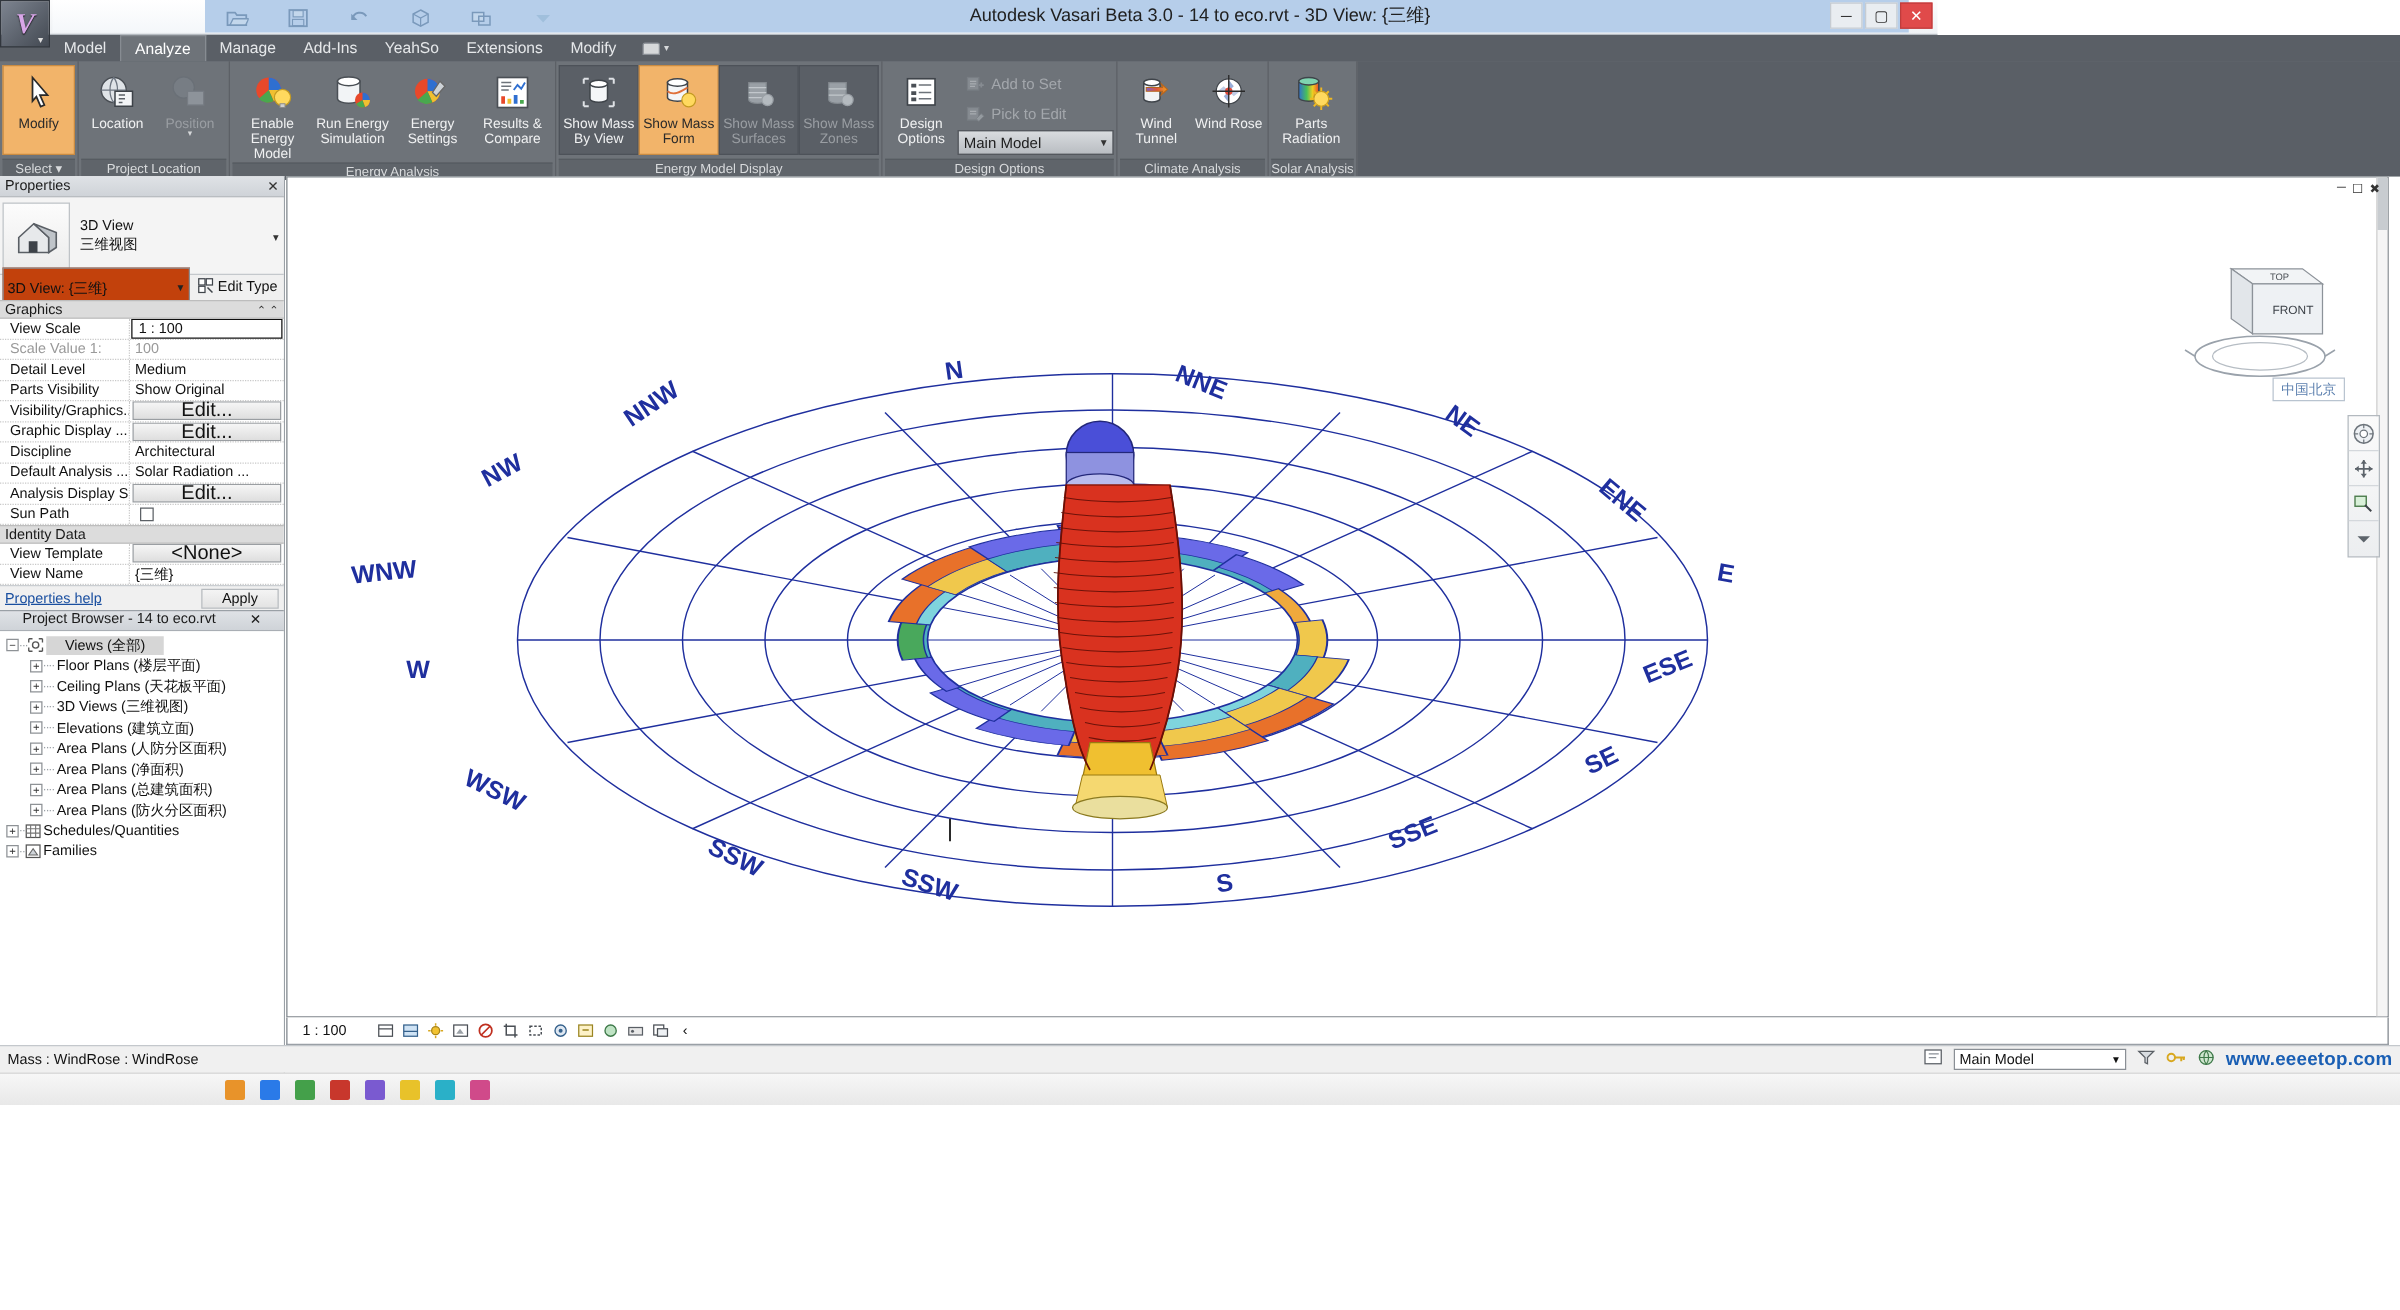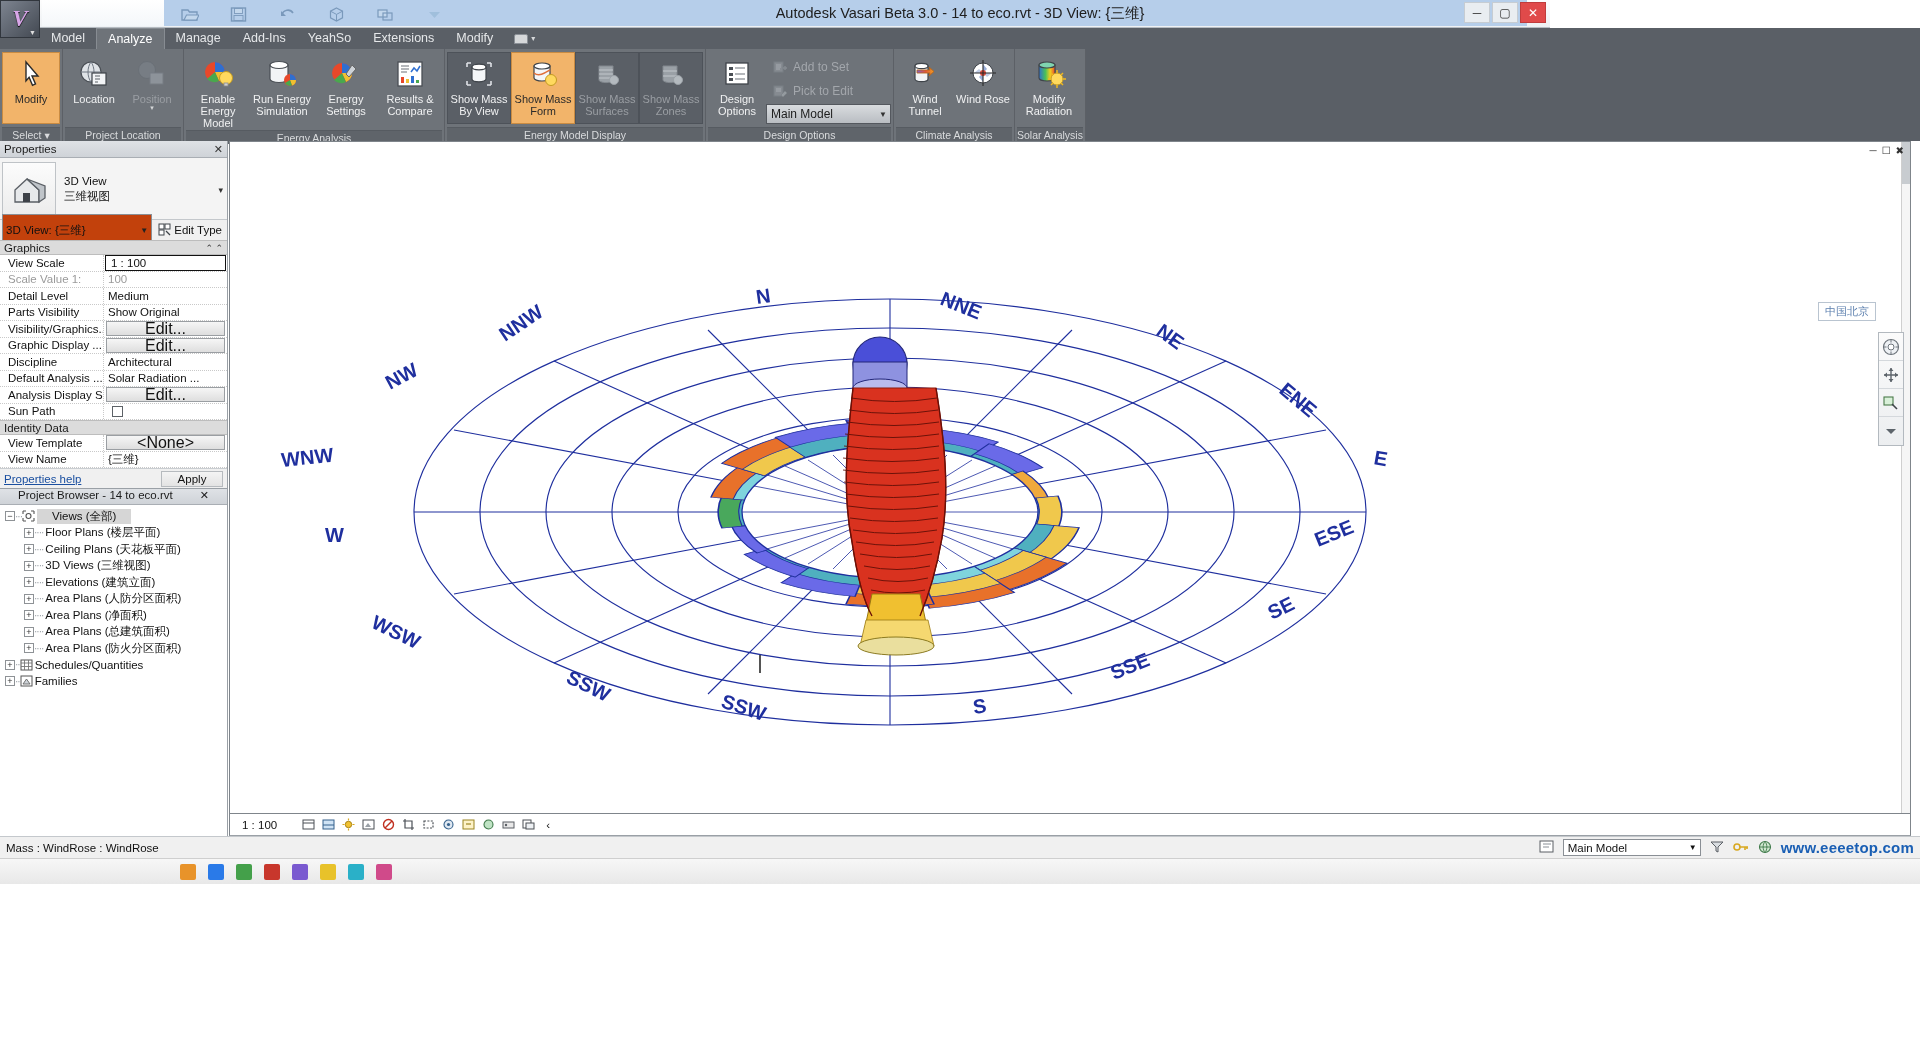--- a/index.html
+++ b/index.html
@@ -595,21 +595,21 @@
                       <stop offset="0" stop-color="#2f6fd0"></stop>
                       <stop offset=".4" stop-color="#49c05a"></stop>
                       <stop offset=".7" stop-color="#f0d020"></stop>
                       <stop offset="1" stop-color="#e8482a"></stop>
                     </linearGradient>
                   </defs>
                 <circle cx="25" cy="21" r="6" fill="#ffd95e" stroke="#c49b22" stroke-width="1"></circle>
                 <path d="M25 12v3M25 27v3M16 21h3M31 21h3M19 15l2 2M31 15l-2 2M19 27l2-2M31 27l-2-2" stroke="#f0b820" stroke-width="1.5"></path>
               </svg>
             </span>
-            <span class="lbl">Modify Radiation</span>
+            <span class="lbl">Parts Radiation</span>
           </div>
         </div>
         <div class="panel-title">Solar Analysis</div>
       </div>
 
       <div style="flex:1;background:#5a5f66;"></div>
     </div>
   </div>
 
   <div class="leftdock">
@@ -1059,20 +1059,32 @@
         <text x="140" y="485" transform="rotate(26 140 485)">WSW</text>
         <text x="95" y="400" transform="rotate(0 95 400)">W</text>
         <text x="52" y="325" transform="rotate(-6 52 325)">WNW</text>
         <text x="160" y="248" transform="rotate(-28 160 248)">NW</text>
         <text x="275" y="200" transform="rotate(-34 275 200)">NNW</text>
       </g>
 
       <line x1="530" y1="513" x2="530" y2="531" stroke="#2a2a2a" stroke-width="1.6"></line>
     </svg>
 
+    <div class="viewcube">
+      <svg width="150" height="110" viewBox="0 0 150 110">
+        <path d="M55 8 L112 8 L128 20 L72 20 Z" fill="#f2f4f6" stroke="#8c9299" stroke-width="1"></path>
+        <path d="M55 8 L72 20 L72 60 L55 48 Z" fill="#e2e6ea" stroke="#8c9299" stroke-width="1"></path>
+        <path d="M72 20 L128 20 L128 60 L72 60 Z" fill="#eef1f4" stroke="#8c9299" stroke-width="1"></path>
+        <text x="86" y="17" font-size="7.5" fill="#4a4f55" font-family="Liberation Sans, sans-serif">TOP</text>
+        <text x="88" y="44" font-size="9.5" fill="#3c4147" font-family="Liberation Sans, sans-serif">FRONT</text>
+        <ellipse cx="78" cy="78" rx="52" ry="16" fill="none" stroke="#9aa2ab" stroke-width="1.3"></ellipse>
+        <ellipse cx="78" cy="78" rx="38" ry="11" fill="none" stroke="#b6bdc4" stroke-width="1"></ellipse>
+        <path d="M26 78 l-8 -5 M130 78 l8 -5" stroke="#9aa2ab" stroke-width="1.2"></path>
+      </svg>
+    </div>
     <div class="home-loc">中国北京</div>
 
     <div class="navbar">
       <div class="nb">
         <svg width="18" height="18" viewBox="0 0 18 18">
             <circle cx="9" cy="9" r="7.5" fill="#eef1f4" stroke="#6e757c" stroke-width="1.2"></circle>
             <circle cx="9" cy="9" r="3" fill="#fff" stroke="#6e757c" stroke-width="1"></circle>
             <path d="M9 1.5v3M9 13.5v3M1.5 9h3M13.5 9h3" stroke="#6e757c" stroke-width="1"></path>
           </svg>
       </div>

